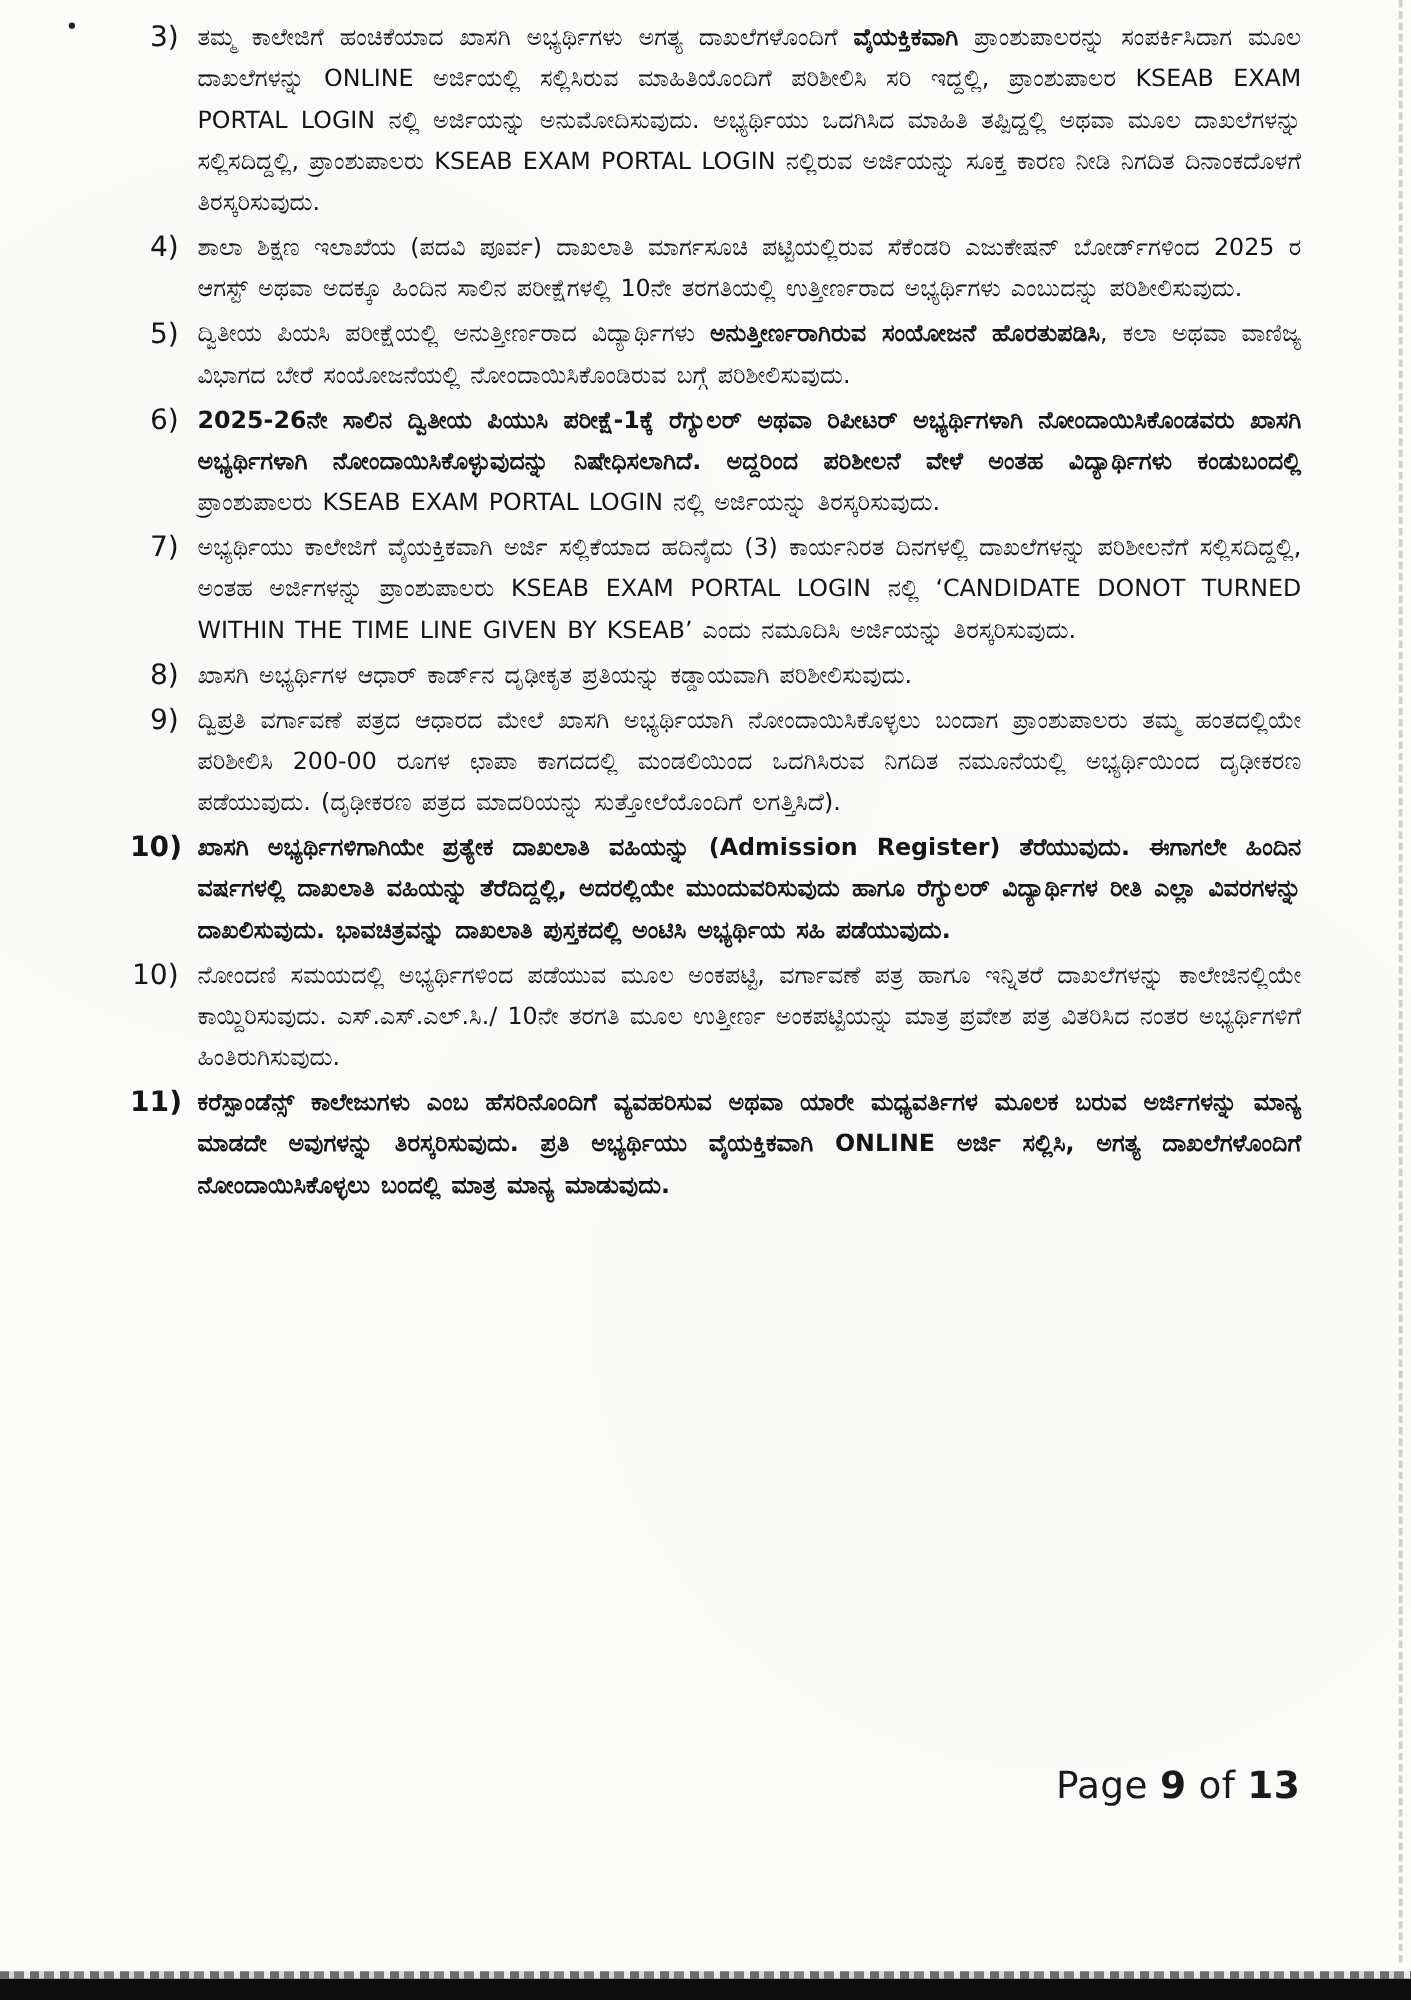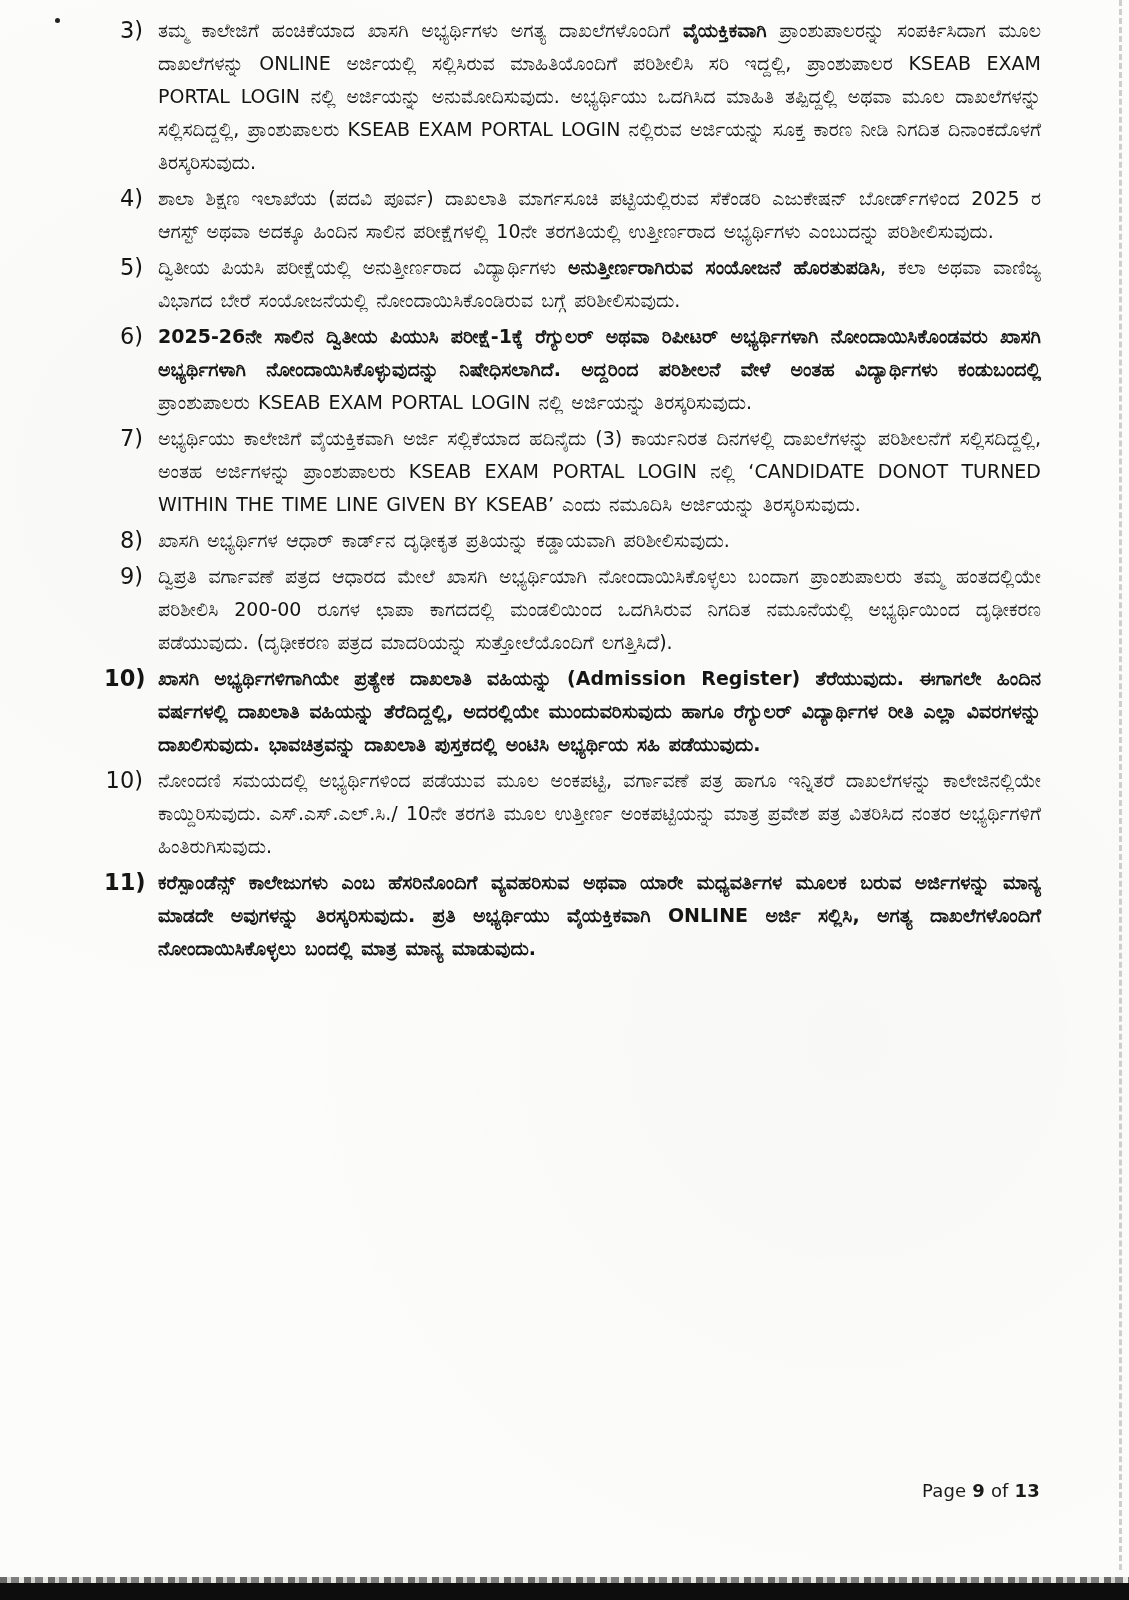--- a/index.html
+++ b/index.html
@@ -54,22 +54,22 @@
     flex: 1;
     font-size: 19px;
     line-height: 33px;
     text-align: justify;
     word-spacing: 2px;
   }
   .body b { font-weight: bold; }
   .footer {
     position: absolute;
     right: 89px;
-    top: 1478px;
-    font-size: 18px;
+    top: 1416px;
+    font-size: 30px;
     line-height: 26px;
     color: #1a1a1a;
     letter-spacing: 0.2px;
   }
   .footer b { font-weight: bold; }
   .scan-edge-right {
     position: absolute;
     right: 7px;
     top: 0;
     bottom: 30px;

